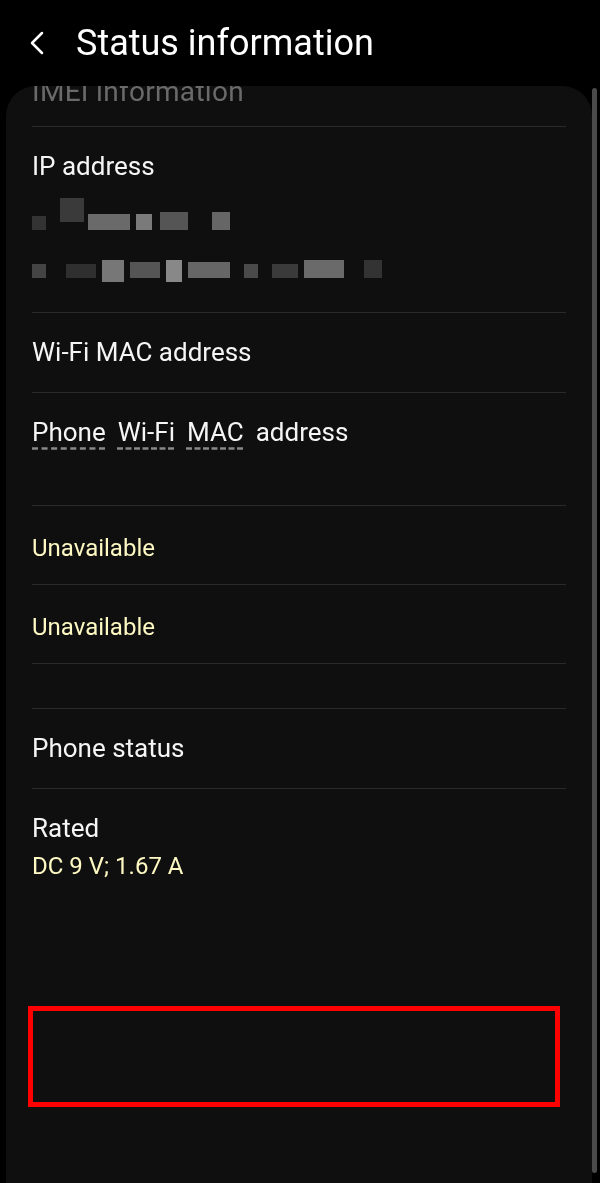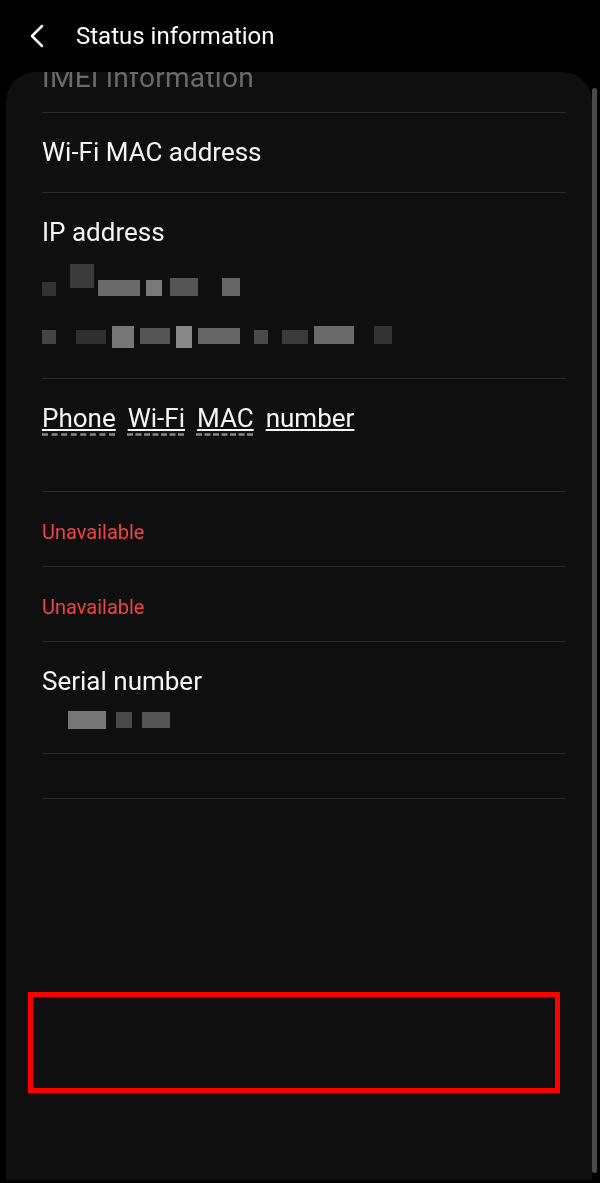--- a/index.html
+++ b/index.html
@@ -20,56 +20,56 @@
     }
     .back-icon {
       width: 20px;
       height: 20px;
       display: flex;
       align-items: center;
       justify-content: center;
     }
     .back-icon svg { stroke: #ffffff; }
     .header-title {
-      font-size: 24px;
+      font-size: 36px;
       font-weight: 400;
       color: #ffffff;
     }
     .content {
       position: relative;
       margin: 0 8px 0 6px;
       background: #0f0f0f;
       border-radius: 30px 30px 0 0;
       height: 1108px;
       overflow: hidden;
     }
     .scroll-inner {
-      padding: 0 26px 0 36px;
+      padding: 0 26px 0 26px;
     }
     .cutoff {
       font-size: 28px;
       color: #6a6a6a;
       padding-top: 0;
       margin-top: -11px;
       margin-bottom: 18px;
       letter-spacing: 0.3px;
     }
     .row {
       padding: 22px 0 22px 0;
       border-top: 1px solid #2a2a2a;
     }
     .row-title {
       font-size: 26px;
       color: #f5f5f5;
       font-weight: 400;
       line-height: 1.35;
     }
     .row-sub {
-      font-size: 20px;
-      color: #ef4444;
+      font-size: 24px;
+      color: #fef9c3;
       margin-top: 6px;
     }
     .redact-block {
       margin-top: 20px;
       margin-bottom: 12px;
     }
     .redact-line {
       display: flex;
       gap: 6px;
       margin-bottom: 22px;
@@ -122,24 +122,20 @@
 </div>
 
 <div class="content">
   <div class="scroll-inner">
 
     <div class="cutoff">
       <span>IMEI information</span>
     </div>
 
     <div class="row">
-      <div class="row-title">Wi-Fi MAC address</div>
-    </div>
-
-    <div class="row">
       <div class="row-title">IP address</div>
       <div class="redact-block">
         <div class="redact-line">
           <span class="rb" style="width:14px;height:14px;background:#333;"></span>
           <span class="rb" style="width:24px;height:24px;background:#3a3a3a;margin-left:8px;margin-bottom:8px;"></span>
           <span class="rb" style="width:42px;height:16px;background:#6a6a6a;margin-left:-2px;"></span>
           <span class="rb" style="width:16px;height:16px;background:#7a7a7a;"></span>
           <span class="rb" style="width:28px;height:18px;background:#555;margin-left:2px;"></span>
           <span class="rb" style="width:18px;height:18px;background:#666;margin-left:18px;"></span>
         </div>
@@ -151,50 +147,51 @@
           <span class="rb" style="width:16px;height:22px;background:#888;margin-bottom:-4px;"></span>
           <span class="rb" style="width:42px;height:16px;background:#666;"></span>
           <span class="rb" style="width:14px;height:14px;background:#4a4a4a;margin-left:8px;"></span>
           <span class="rb" style="width:26px;height:14px;background:#3a3a3a;margin-left:8px;"></span>
           <span class="rb" style="width:40px;height:18px;background:#6a6a6a;"></span>
           <span class="rb" style="width:18px;height:18px;background:#333;margin-left:14px;"></span>
         </div>
       </div>
     </div>
 
-    <div class="row" style="padding-bottom:55px;text-decoration:underline;">
+    <div class="row">
+      <div class="row-title">Wi-Fi MAC address</div>
+    </div>
+
+    <div class="row" style="padding-bottom:55px;">
       <div class="row-title label-combo">
         <span class="udash">Phone</span>
         <span class="udash">Wi-Fi</span>
         <span class="udash">MAC</span>
-        <span>number</span>
+        <span>address</span>
       </div>
     </div>
 
     <div class="row">
       <div class="row-sub">Unavailable</div>
     </div>
 
     <div class="row">
       <div class="row-sub">Unavailable</div>
     </div>
 
-    <div class="row">
-      <div class="row-title">Serial number</div>
-      <div class="serial-redact">
-        <span class="rb" style="width:38px;height:18px;background:#777;"></span>
-        <span class="rb" style="width:16px;height:16px;background:#4a4a4a;"></span>
-        <span class="rb" style="width:28px;height:16px;background:#555;"></span>
-      </div>
-    </div>
 
     <div class="row">
     </div>
 
     <div class="row">
+      <div class="row-title">Phone status</div>
     </div>
 
+    <div class="row">
+      <div class="row-title">Rated</div>
+      <div class="row-sub">DC 9 V; 1.67 A</div>
+    </div>
 
   </div>
   <div class="highlight-box"></div>
 </div>
 
 <div class="scrollbar"></div>
 
 </body></html>

